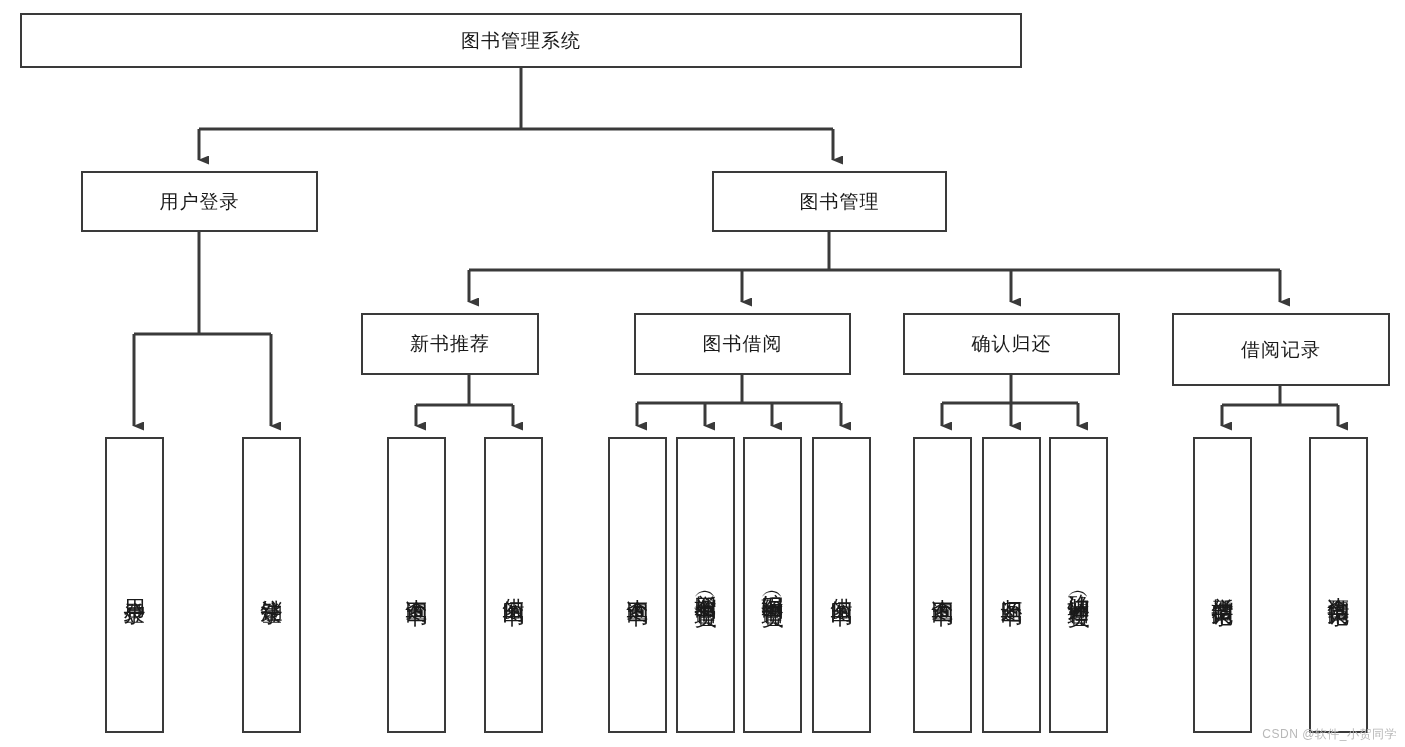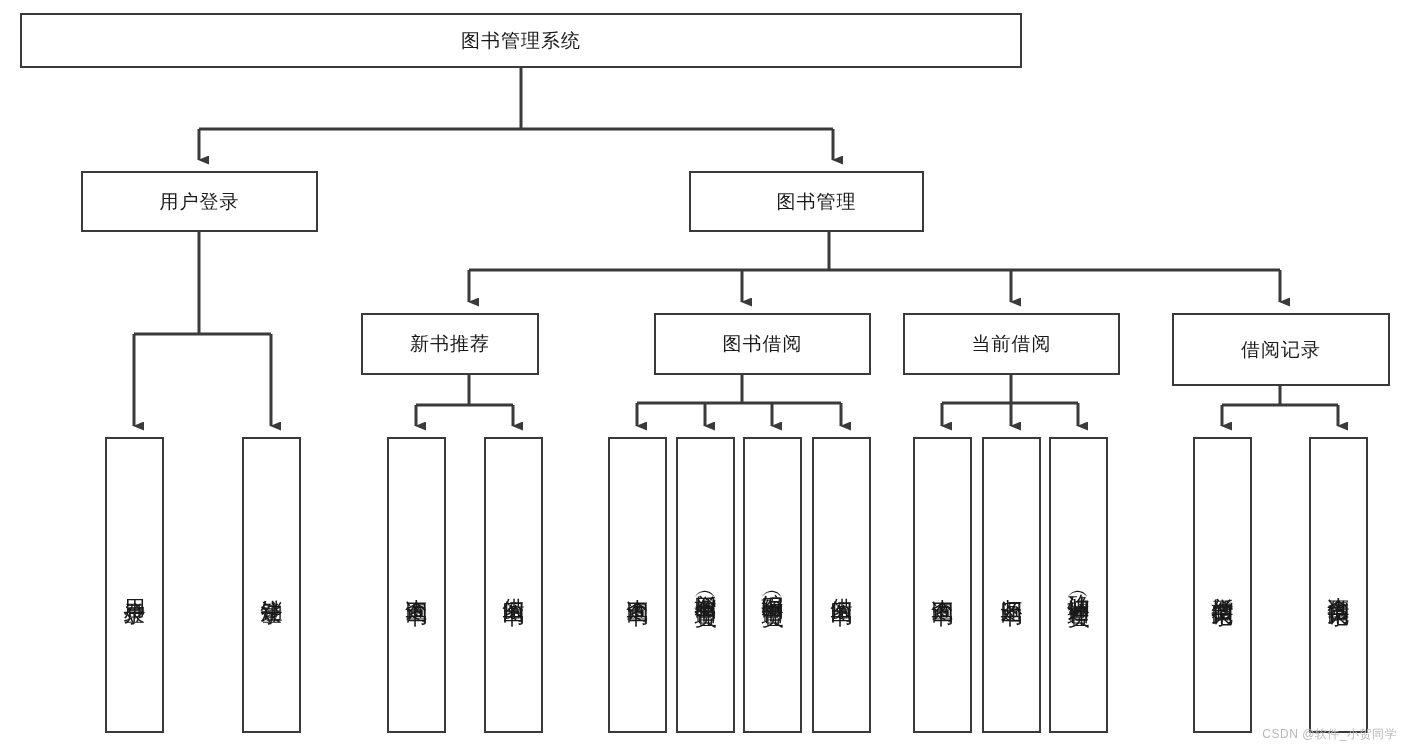--- a/index.html
+++ b/index.html
@@ -122,32 +122,32 @@
     </g>
   </svg>
 
   <div class="node horiz" style="left:20px; top:13px; width:1002px; height:55px;">
     <span class="lbl">图书管理系统</span>
   </div>
 
   <div class="node horiz" style="left:81px; top:171px; width:237px; height:61px;">
     <span class="lbl">用户登录</span>
   </div>
-  <div class="node horiz" style="left:689px; top:171px; width:235px; height:61px;padding-left:20px;">
+  <div class="node horiz" style="left:712px; top:171px; width:235px; height:61px;padding-left:20px;">
     <span class="lbl">图书管理</span>
   </div>
 
   <div class="node horiz" style="left:361px; top:313px; width:178px; height:62px;text-align:center;">
     <span class="lbl">新书推荐</span>
   </div>
-  <div class="node horiz" style="left:634px; top:313px; width:217px; height:62px;margin-left:20px;">
+  <div class="node horiz" style="left:634px; top:313px; width:217px; height:62px;">
     <span class="lbl">图书借阅</span>
   </div>
   <div class="node horiz" style="left:903px; top:313px; width:217px; height:62px;">
-    <span class="lbl">当前借阅</span>
+    <span class="lbl">确认归还</span>
   </div>
   <div class="node horiz" style="left:1172px; top:313px; width:218px; height:73px;">
     <span class="lbl">借阅记录</span>
   </div>
 
   <div class="node vert" style="left:105px; top:437px; width:59px; height:296px;">
     <span class="lbl">用户登录</span>
   </div>
   <div class="node vert" style="left:242px; top:437px; width:59px; height:296px;">
     <span class="lbl">注销登录</span>

